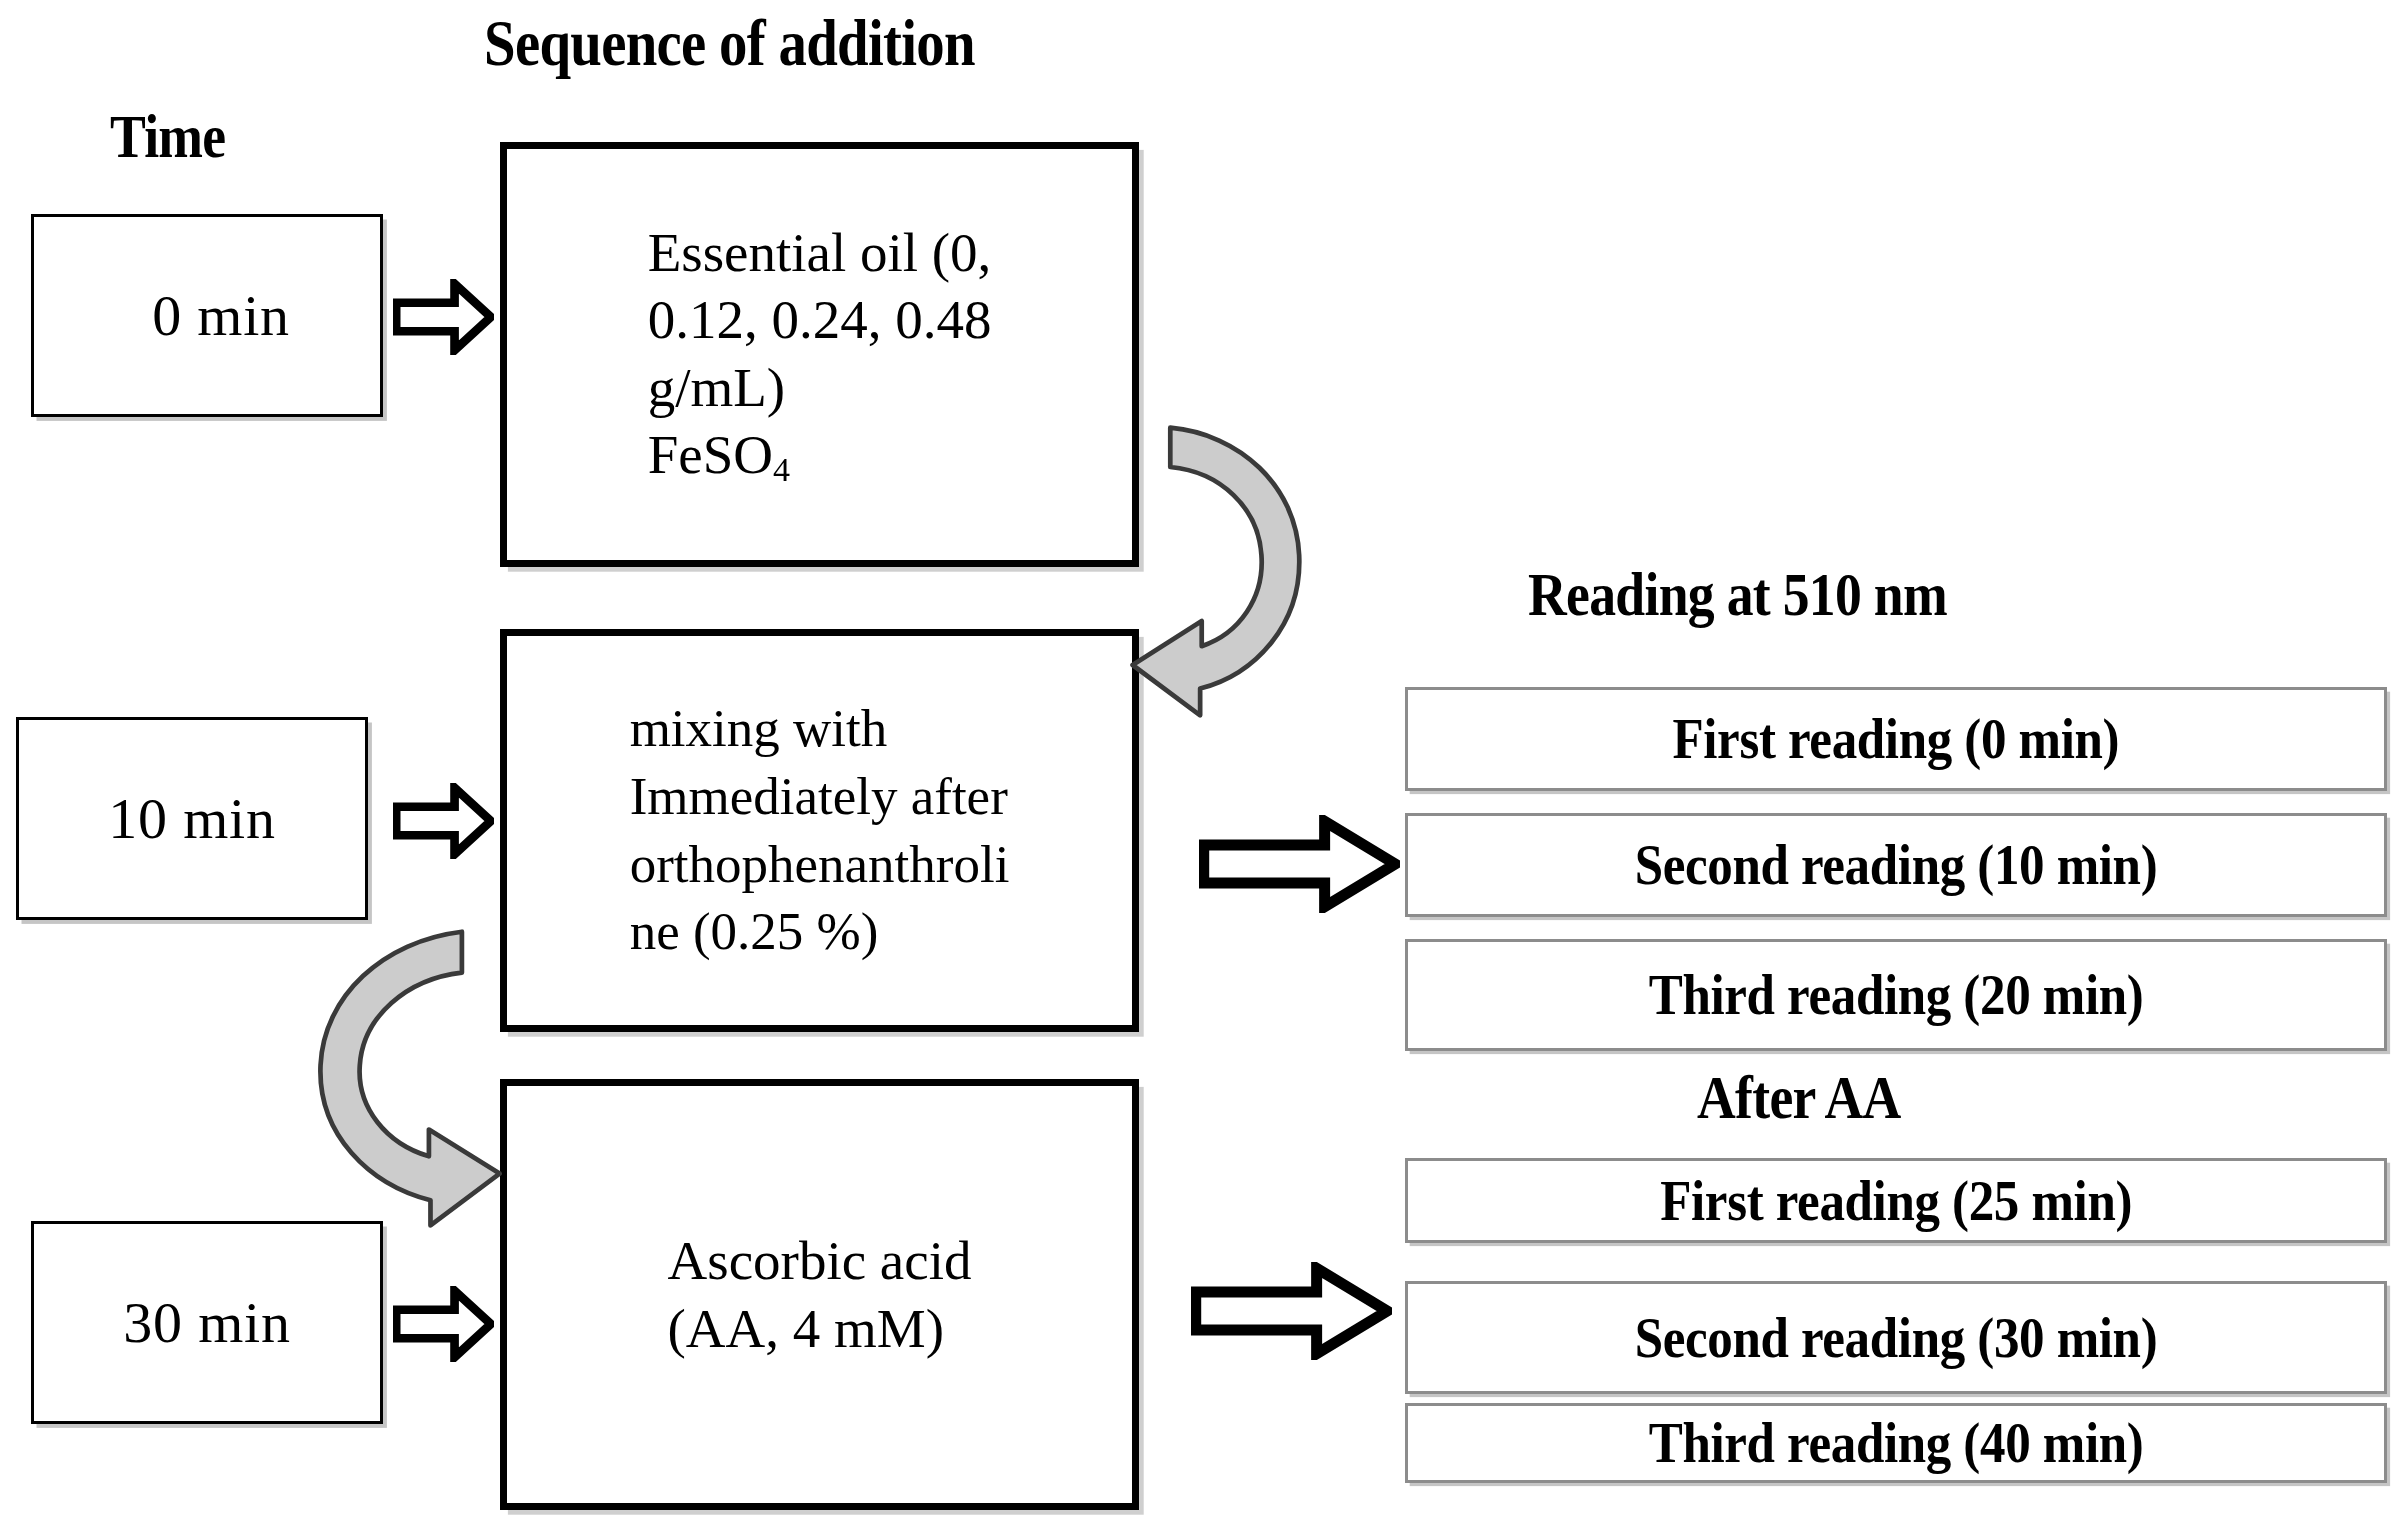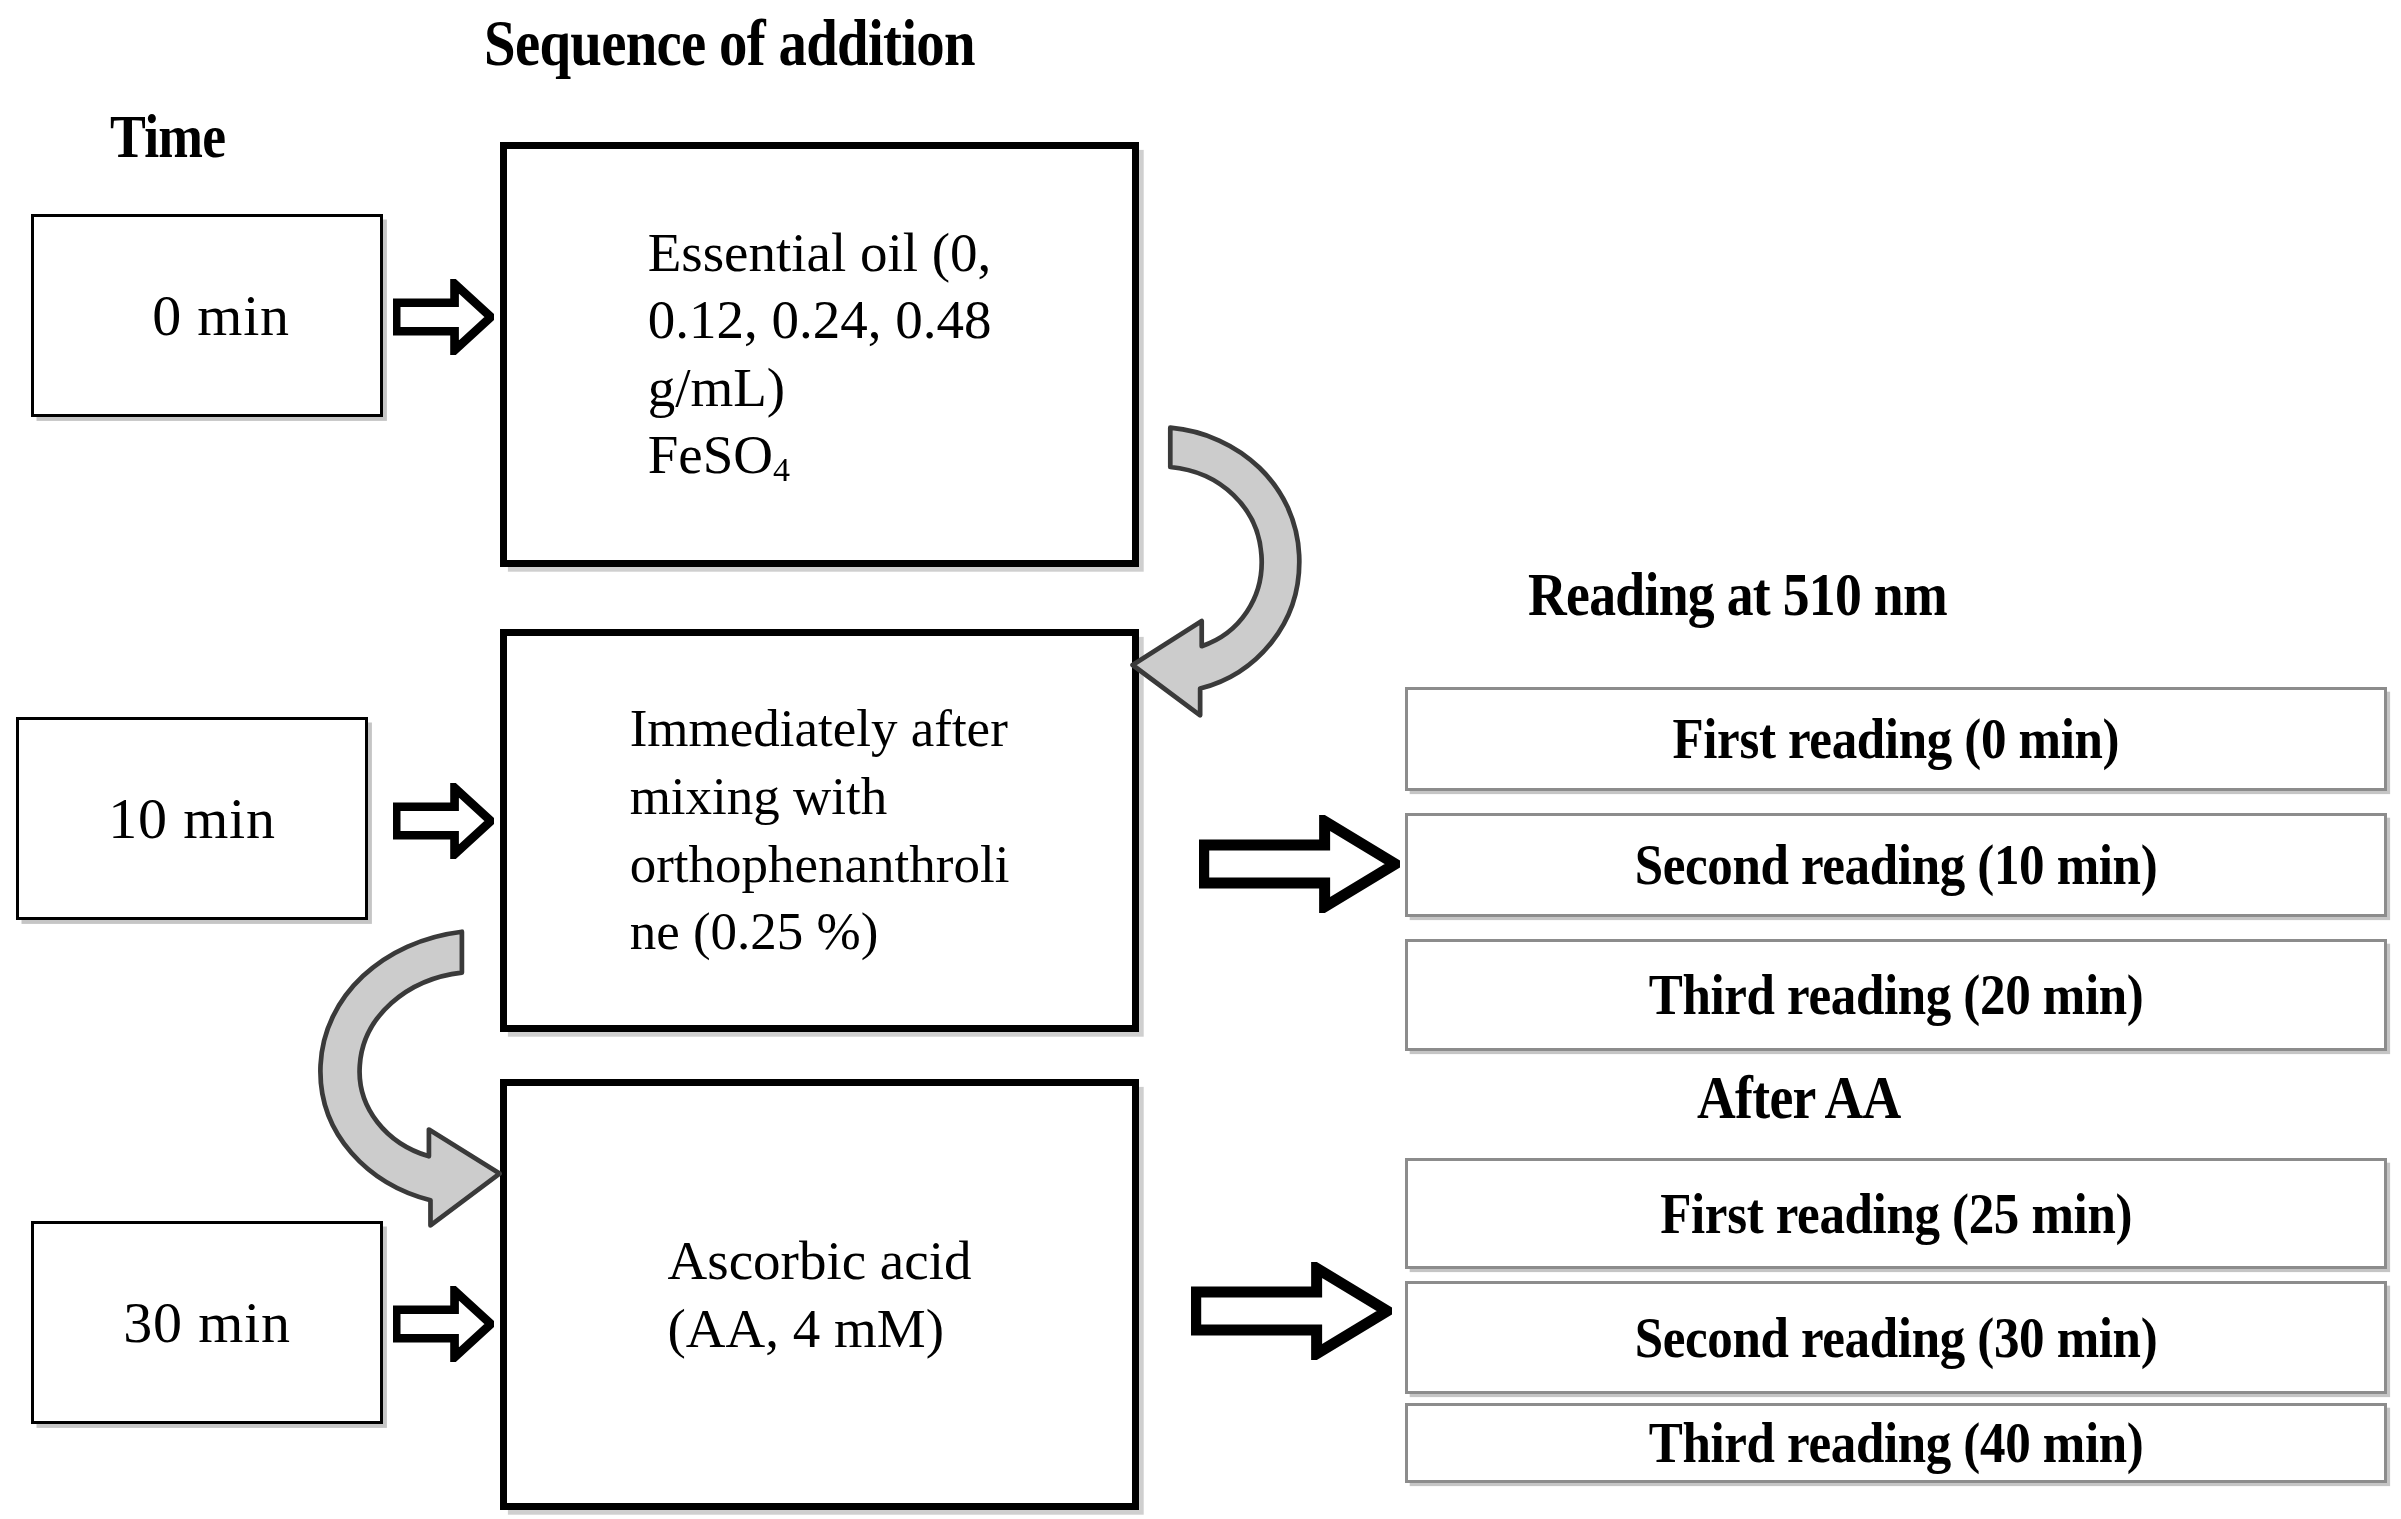--- a/index.html
+++ b/index.html
@@ -128,21 +128,21 @@
     font-weight: bold;
     font-size: 58px;
     line-height: 1;
     white-space: nowrap;
     transform: scaleX(0.88);
     letter-spacing: -0.4px;
   }
   #read-1 { left: 1405px; top: 687px;  width: 982px; height: 104px; }
   #read-2 { left: 1405px; top: 813px; width: 982px; height: 104px; }
   #read-3 { left: 1405px; top: 939px; width: 982px; height: 112px; }
-  #read-4 { left: 1405px; top: 1158px; width: 982px; height: 111px; }
+  #read-4 { left: 1405px; top: 1158px; width: 982px; height: 85px; }
   #read-5 { left: 1405px; top: 1281px; width: 982px; height: 113px; }
   #read-6 { left: 1405px; top: 1403px; width: 982px; height: 80px; }
 </style>
 </head>
 <body>
 
 <div id="canvas">
 
   <div class="heading" id="title-sequence">Sequence of addition</div>
 
@@ -182,22 +182,22 @@
     <div class="txt">
       <div>Essential oil (0,</div>
       <div>0.12, 0.24, 0.48</div>
       <div>g/mL)</div>
       <div><span>FeSO</span><span class="sub">4</span></div>
     </div>
   </div>
 
   <div class="process-box" id="process-box-mix">
     <div class="txt">
+      <div>mixing with</div>
       <div>Immediately after</div>
-      <div>mixing with</div>
       <div>orthophenanthroli</div>
       <div>ne (0.25 %)</div>
     </div>
   </div>
 
   <div class="process-box" id="process-box-aa">
     <div class="txt">
       <div>Ascorbic acid</div>
       <div>(AA, 4 mM)</div>
     </div>

